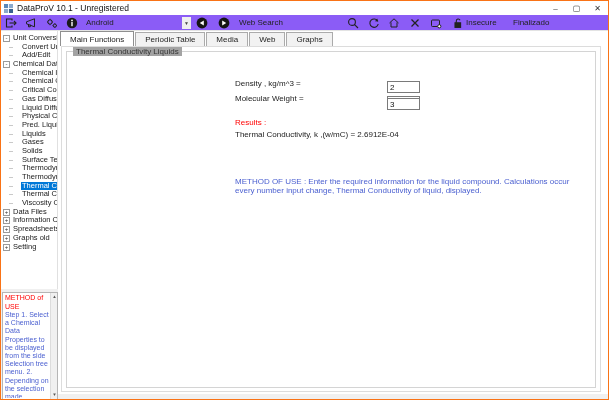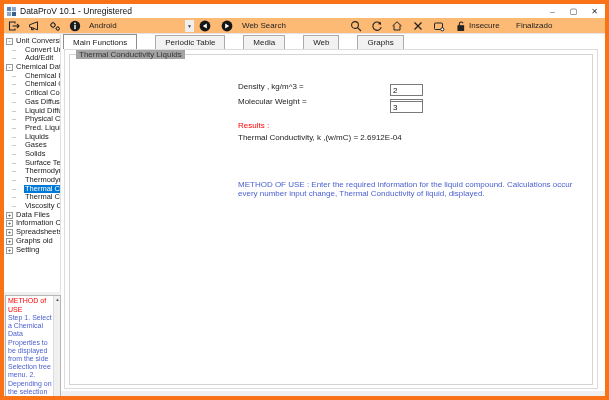--- a/index.html
+++ b/index.html
@@ -1,32 +1,32 @@
 <!DOCTYPE html>
 <html><head>
 <meta charset="utf-8">
 <style>
   * { box-sizing: border-box; margin: 0; padding: 0; }
   html,body { background:#fff; }
   body { font-family:"Liberation Sans", sans-serif; color:#1a1a1a; }
 
   .window { position:relative; width:609px; height:400px; background:#f0f0f0;
-            border:4px solid #f97316; overflow:hidden; }
+            border:1px solid #f97316; overflow:hidden; }
 
   
   .titlebar { position:absolute; top:0; left:0; right:0; height:14px; background:#fff;
               display:flex; align-items:center; padding-left:3px; }
   .app-icon { width:9px; height:9px; margin-right:4px; flex:0 0 auto; }
   .title { font-size:8.5px; color:#111; white-space:nowrap; }
   .win-controls { margin-left:auto; display:flex; height:100%; }
   .wc { width:21px; height:100%; display:flex; align-items:center; justify-content:center;
         font-size:8px; color:#333; cursor:default; }
 
   
-  .toolbar { position:absolute; top:14px; left:0; right:0; height:16px; background:#fdba74;
+  .toolbar { position:absolute; top:14px; left:0; right:0; height:16px; background:#8b5cf6;
              border-bottom:1px solid #e3e3e3; }
   .tb-icon { position:absolute; top:2px; width:12px; height:12px; }
   .tb-label { position:absolute; top:3px; font-size:8px; color:#222; white-space:nowrap; }
   .dd-btn { position:absolute; top:2px; left:181px; width:9px; height:12px; background:#efefef;
             font-size:5px; color:#444; text-align:center; line-height:12px; }
 
   
   .sidebar { position:absolute; top:30px; left:0; width:57px; height:258px; background:#fff;
              border-right:1px solid #e0e0e0; overflow:hidden; padding-top:3px; }
   .tree-row { position:relative; height:8.7px; line-height:8.7px; font-size:7.5px;
@@ -51,21 +51,21 @@
                border-left:1px solid #dcdcdc; }
   .mp-arrow { position:absolute; left:0; width:7px; height:8px; font-size:4.5px; color:#555;
               text-align:center; line-height:8px; }
   .mp-arrow.up { top:0; } .mp-arrow.down { bottom:0; }
 
   
   .content { position:absolute; top:30px; left:57px; right:0; bottom:5px; background:#fff; }
   .tabstrip { position:absolute; top:0; left:2px; right:0; height:15px; display:flex;
               align-items:flex-end; }
   .tab { font-size:8px; color:#222; padding:2px 9px 2px 9px; border:1px solid #ababab;
-         border-bottom:none; background:#f2f2f2; margin-right:18px; height:14px;
+         border-bottom:none; background:#f2f2f2; margin-right:1px; height:14px;
          display:flex; align-items:center; cursor:default; }
   .tab.active { background:#fff; height:15px; border-color:#8f8f8f; position:relative; z-index:2; }
   .tabpanel { position:absolute; top:15px; left:3px; right:7px; bottom:2px;
               border:1px solid #dcdcdc; background:#fff; }
   .groupbox { position:absolute; top:4px; left:4px; right:4px; bottom:3px;
               border:1px solid #d4d4d4; }
   .gb-title { position:absolute; top:-5px; left:6px; background:#a3a3a3; padding:0 3px;
               font-size:8px; color:#333; }
 
   .field-row { position:absolute; left:168px; height:14px; font-size:8px; color:#222; }

